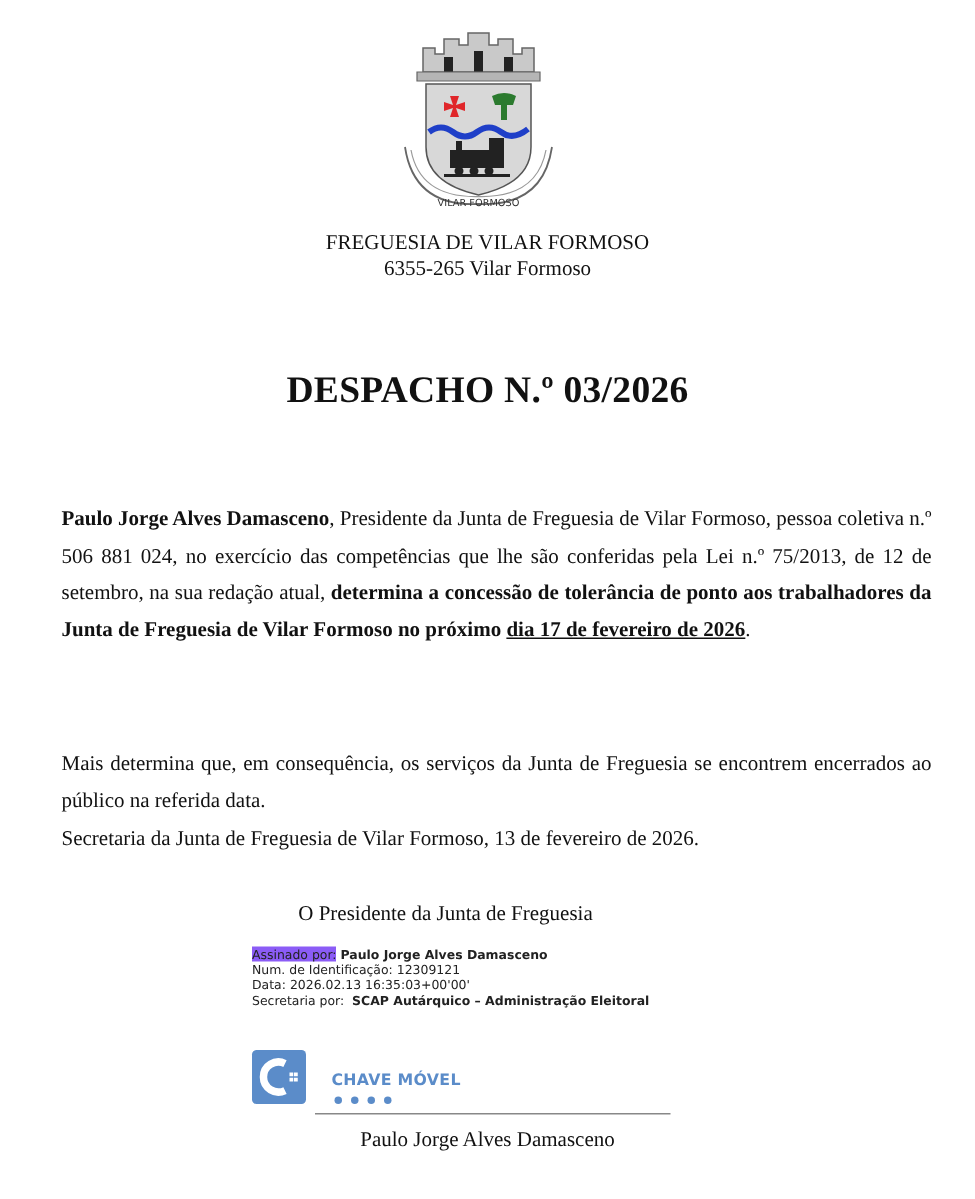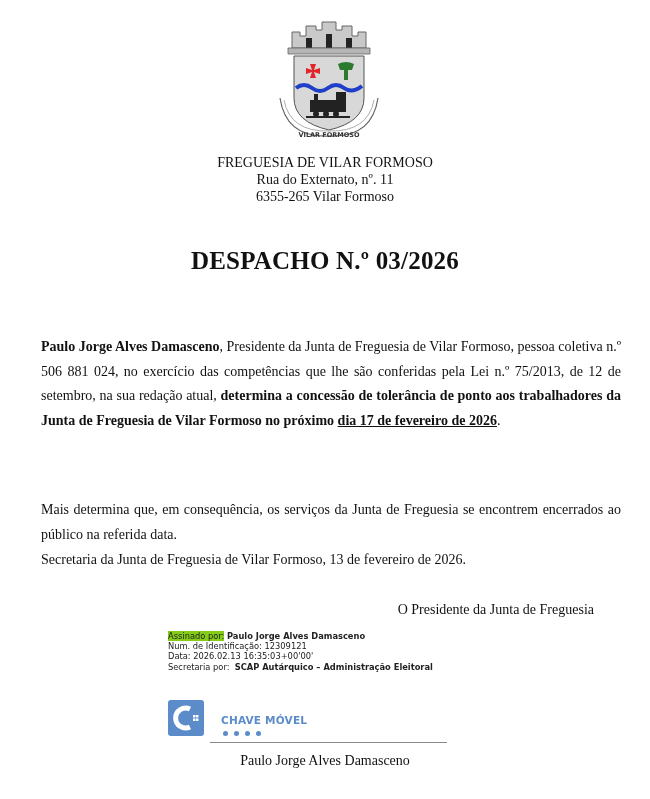--- a/index.html
+++ b/index.html
@@ -1,32 +1,32 @@
 <!DOCTYPE html>
 <html><head>
 <meta charset="utf-8">
 <style>
   html, body { margin: 0; padding: 0; background: #ffffff; }
   body { width: 650px; height: 799px; position: relative; overflow: hidden;
          font-family: "Liberation Serif", serif; color: #111; }
-  .crest { position: absolute; left: 276px; top: 18px; width: 106px; height: 122px; font-weight: bold; }
+  .crest { position: absolute; left: 266px; top: 18px; width: 106px; height: 122px; }
   .header { position: absolute; left: 0; top: 154px; width: 650px; text-align: center;
             font-size: 14px; line-height: 17px; }
   .title { position: absolute; left: 0; top: 247px; width: 650px; text-align: center;
            font-size: 25px; font-weight: bold; letter-spacing: 0.2px; }
   .para { position: absolute; left: 41px; width: 580px; font-size: 14px; line-height: 24.5px;
           text-align: justify; margin-top: 22px; }
   .p1 { top: 313px; }
   .p2 { top: 476px; }
   .p3 { top: 526px; }
   .u { text-decoration: underline; }
-  .signer-role { position: absolute; left: 0; top: 602px; width: 594px; text-align: right; font-size: 14px; }
+  .signer-role { position: absolute; left: 0; top: 602px; width: 594px; text-align: center; font-size: 14px; }
   .sig-block { position: absolute; left: 168px; top: 631px; font-family: "DejaVu Sans", sans-serif;
                font-size: 8.3px; line-height: 10.2px; color: #222; }
-  .sig-block .lbl-hl { background: #84cc16; margin-top: 17px; }
+  .sig-block .lbl-hl { background: #8b5cf6; margin-top: 17px; }
   .sig-block b { font-weight: bold; }
   .cm-logo { position: absolute; left: 168px; top: 700px; width: 36px; height: 36px;
              background: #5b8cc9; border-radius: 3px; }
   .cm-text { position: absolute; left: 221px; top: 714px; font-family: "DejaVu Sans", sans-serif;
              font-size: 10.5px; font-weight: bold; color: #5b8cc9; letter-spacing: 0.2px; }
   .cm-dots { position: absolute; left: 223px; top: 731px; display: flex; gap: 6px; }
   .cm-dots span { width: 5px; height: 5px; border-radius: 50%; background: #5b8cc9; display: block; }
   .sig-line { position: absolute; left: 210px; top: 742px; width: 237px; height: 1px; background: #888; }
   .signer-name { position: absolute; left: 0; top: 753px; width: 650px; text-align: center; font-size: 14px; }
 </style>
@@ -63,21 +63,20 @@
     </g>
 
     <path d="M4 80 Q10 120 53 118 Q96 120 102 80" fill="none" stroke="#666" stroke-width="1.2"></path>
     <path d="M8 82 Q14 114 53 113 Q92 114 98 82" fill="none" stroke="#999" stroke-width="0.8"></path>
     <text x="53" y="119" font-family="DejaVu Sans, sans-serif" font-size="6.5" text-anchor="middle" fill="#333">VILAR FORMOSO</text>
   </svg>
 </div>
 
 <div class="header">
   <div>FREGUESIA DE VILAR FORMOSO</div>
-  <div>Rua do Externato, nº. 11</div>
   <div>6355-265 Vilar Formoso</div>
 </div>
 
 <div class="title">DESPACHO N.º 03/2026</div>
 
 <div class="para p1">
   <b>Paulo Jorge Alves Damasceno</b><span>, Presidente da Junta de Freguesia de Vilar Formoso, pessoa coletiva n.º 506 881 024, no exercício das competências que lhe são conferidas pela Lei n.º 75/2013, de 12 de setembro, na sua redação atual, </span><b>determina a concessão de tolerância de ponto aos trabalhadores da Junta de Freguesia de Vilar Formoso no próximo </b><b class="u">dia 17 de fevereiro de 2026</b><span>.</span>
 </div>
 
 <div class="para p2">Mais determina que, em consequência, os serviços da Junta de Freguesia se encontrem encerrados ao público na referida data.</div>

